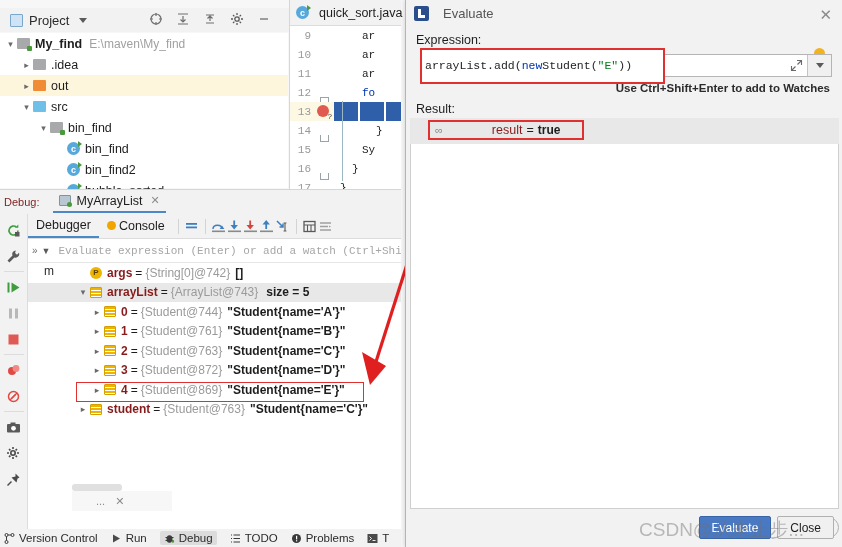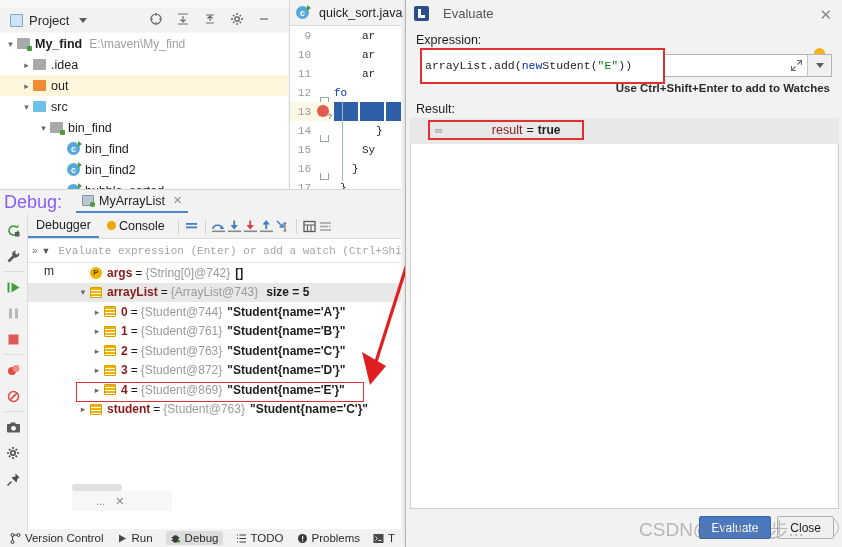--- a/index.html
+++ b/index.html
@@ -62,21 +62,21 @@
   .kw { color:#0033b3; }
   .sel-line { position:absolute; left:44px; top:0; right:0; height:19px; background:#2f5fa8; }
   .sel-line .gap { position:absolute; top:0; bottom:0; width:2px; background:#fff; }
   .bp { position:absolute; left:27px; top:3px; width:12px; height:12px; border-radius:50%;
         background:#e05a4f; }
   .bp:after{ content:"?"; position:absolute; right:-3px; bottom:-4px; font-size:8px; color:#3a3a3a; font-family:"Liberation Sans",sans-serif;}
 
   
   .dbg-root { position:absolute; left:0; top:189px; width:401px; height:340px; background:#f7f7f7; border-top:1px solid #d6d6d6; }
   .dbg-titlebar { height:24px; display:flex; align-items:center; padding-left:4px; background:#f2f2f2; }
-  .dbg-label { font-size:18px; color:#8b5cf6;text-align:right; }
+  .dbg-label { font-size:11px; color:#7f1d1d;text-align:right; }
   .dbg-tab { margin-left:14px; display:flex; align-items:center; gap:5px; padding:2px 6px 3px 6px; border-bottom:2px solid #4a88c7;}
   .dbg-tab-ico { width:12px;height:11px;background:#b9c7d2;border:1px solid #7f93a3;border-radius:1px;position:relative;}
   .dbg-tab-ico:after{content:"";position:absolute;right:-2px;bottom:-2px;width:5px;height:5px;background:#4a9a3c;border-radius:50%;}
   .dbg-tab-x { color:#8c8c8c; font-size:11px; margin-left:3px;}
 
   .dbg-side { position:absolute; left:0; top:24px; width:28px; bottom:0; background:#f2f2f2; border-right:1px solid #dcdcdc;
               display:flex; flex-direction:column; align-items:center; padding-top:3px; }
   .dbg-side .si { width:24px; height:26px; display:flex; align-items:center; justify-content:center; }
   .sep-h { width:20px; height:1px; background:#dcdcdc; margin:2px 0; }
 
@@ -98,21 +98,21 @@
       display:flex;align-items:center;justify-content:center;flex:none;margin-right:5px;font-weight:bold;}
   .v-name { color:#871b1b; font-weight:bold; }
   .v-eq { color:#1d1d1d; margin:0 3px; }
   .v-ref { color:#9a9a9a; }
   .v-val { color:#1d1d1d; font-weight:bold; margin-left:5px;}
   .v-size { color:#1d1d1d; font-weight:bold; margin-left:8px;}
   .m-letter { position:absolute; left:44px; top:0px; font-size:12px; color:#2b2b2b;}
 
   
   .statusbar { position:absolute; left:0; bottom:0; width:401px; height:18px; background:#f2f2f2;
-               display:flex; align-items:center; gap:13px; padding-left:4px; font-size:11.5px; color:#2b2b2b; overflow:hidden;justify-content:center;}
+               display:flex; align-items:center; gap:13px; padding-left:4px; font-size:11.5px; color:#2b2b2b; overflow:hidden;}
   .sb-item { display:flex; align-items:center; gap:4px; white-space:nowrap; }
   .sb-item.active { background:#dcdcdc; padding:1px 4px; border-radius:2px;}
 
   .minitab { position:absolute; left:72px; bottom:18px; width:100px; height:20px; background:#f7f7f7;
              display:flex; align-items:center; justify-content:flex-start; gap:10px; padding-left:24px; color:#8c8c8c; font-size:11px;}
   .scroll-nub { position:absolute; left:72px; bottom:38px; width:50px; height:7px; background:#e0e0e0; border-radius:3px;}
 
   
   .dlg { position:absolute; left:405px; top:0; width:437px; height:547px; background:#f2f2f2;
          border-left:1px solid #b5b5b5; box-shadow:-1px 0 4px rgba(0,0,0,.12); }
@@ -264,21 +264,21 @@
         <div class="ln-row">
           <span class="ln-num">11</span>
           <span class="gutter2"></span>
           <span class="code" style="margin-left:28px">ar</span>
         </div>
         <div class="ln-row">
           <span class="ln-num">12</span>
           <span class="gutter2">
               <span class="fold"></span>
             </span>
-          <span class="code kw" style="">fo</span>
+          <span class="code kw" style="margin-left:28px">fo</span>
         </div>
         <div class="ln-row cur">
           <span class="ln-num">13</span>
           <span class="bp"></span>
           <span class="sel-line">
             <span class="gap" style="left:24px"></span>
               <span class="gap" style="left:50px"></span>
           </span>
         </div>
         <div class="ln-row">

